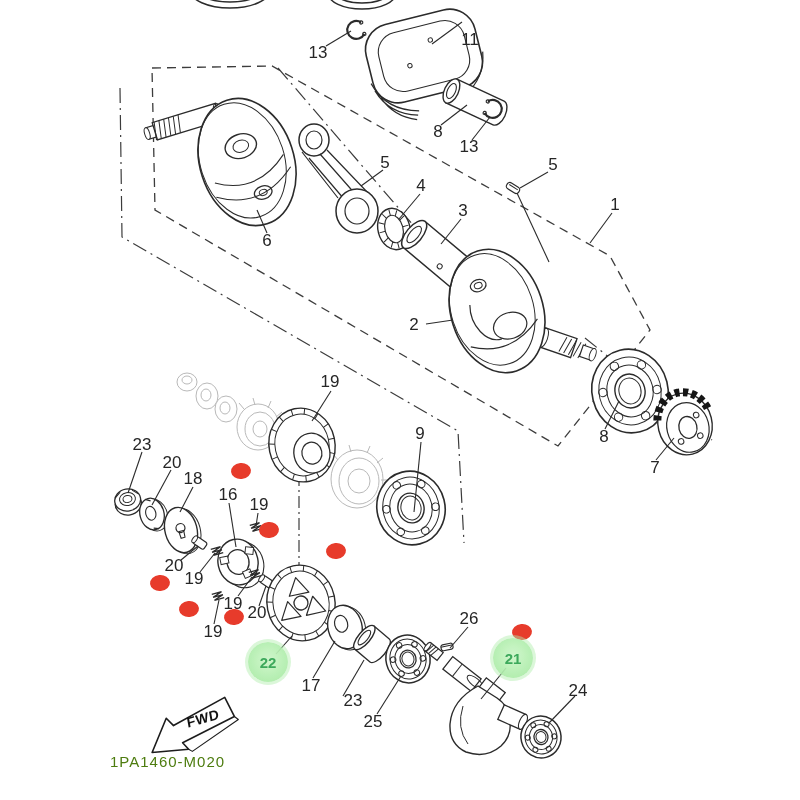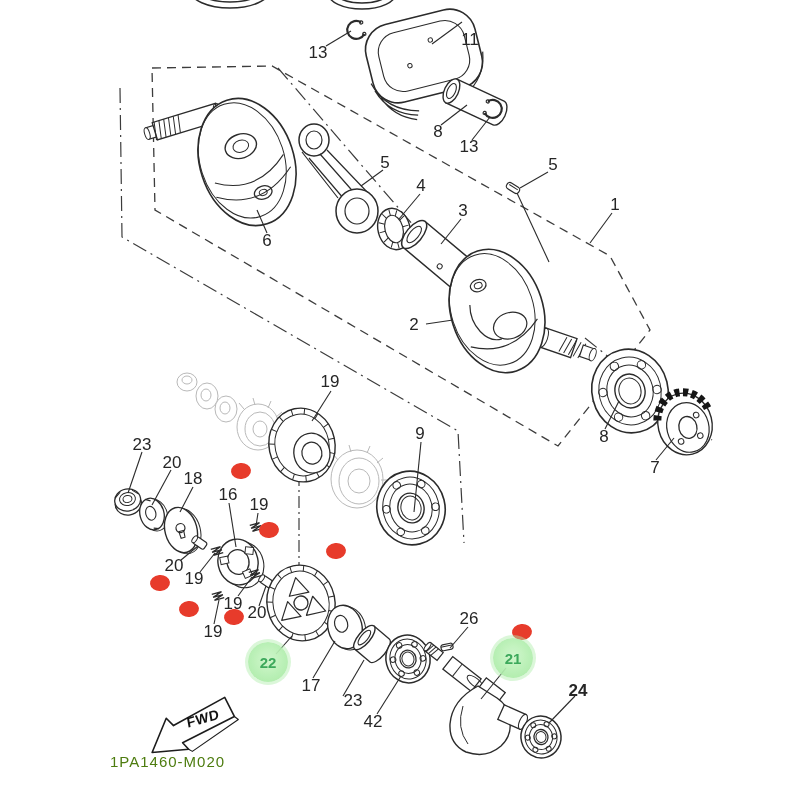--- a/index.html
+++ b/index.html
@@ -391,21 +391,21 @@
       <span class="plabel" style="left: 228px; top: 495px;">16</span>
       <span class="plabel" style="left: 311px; top: 686px;">17</span>
       <span class="plabel" style="left: 193px; top: 479px;">18</span>
       <span class="plabel" style="left: 259px; top: 505px;">19</span>
       <span class="plabel" style="left: 194px; top: 579px;">19</span>
       <span class="plabel" style="left: 233px; top: 604px;">19</span>
       <span class="plabel" style="left: 213px; top: 632px;">19</span>
       <span class="plabel" style="left: 174px; top: 566px;">20</span>
       <span class="plabel" style="left: 257px; top: 613px;">20</span>
       <span class="plabel" style="left: 341px; top: 701px; margin-left: 12px;">23</span>
-      <span class="plabel" style="left: 578px; top: 691px; font-weight: bold;">24</span>
-      <span class="plabel" style="left: 373px; top: 722px;">42</span>
+      <span class="plabel" style="left: 578px; top: 691px;">24</span>
+      <span class="plabel" style="left: 373px; top: 722px;">25</span>
       <span class="plabel" style="left: 469px; top: 619px;">26</span>
       <span class="plabel" style="left: 172px; top: 463px;">20</span>
       <span class="plabel" style="left: 142px; top: 445px;">23</span>
     </div>
 <div id="part-code">1PA1460-M020</div>
 
 </div>
 
 </body></html>

